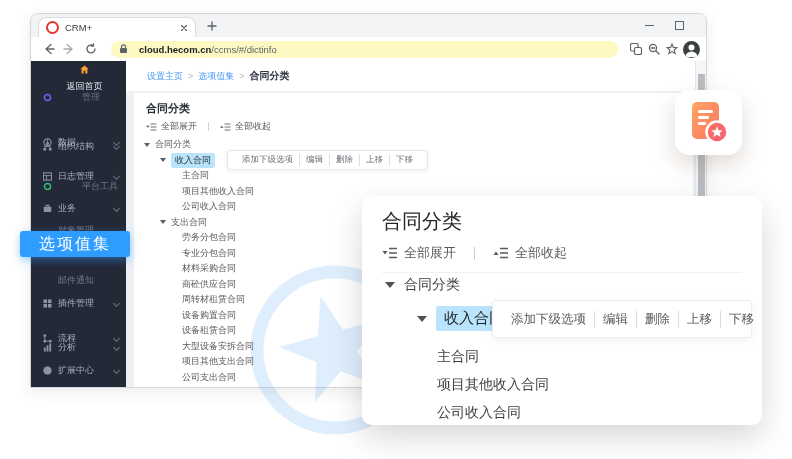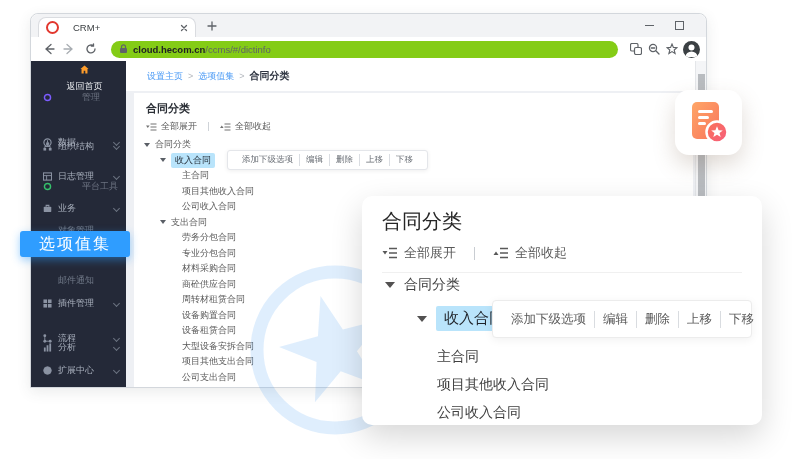--- a/index.html
+++ b/index.html
@@ -5,29 +5,29 @@
   html,body{margin:0;padding:0;}
   body{width:792px;height:459px;position:relative;background:#fff;overflow:hidden;
        font-family:"Liberation Sans","DejaVu Sans",sans-serif;}
   .abs{position:absolute;}
   
   #window{left:30px;top:13px;width:677px;height:375px;background:#fff;
     border:1px solid #d3d7dc;border-radius:8px 8px 0 0;box-sizing:border-box;
     box-shadow:0 4px 14px rgba(60,64,67,.10);}
   .tabstrip{position:absolute;left:0;top:0;right:0;height:23px;background:#f2f3f5;border-radius:8px 8px 0 0;}
   .tab{position:absolute;left:7px;top:3px;width:158px;height:20px;background:#fff;border:1px solid #dadce0;
-    border-bottom:none;border-radius:8px 8px 0 0;display:flex;align-items:center;padding:0 7px;gap:14px;box-sizing:border-box;}
+    border-bottom:none;border-radius:8px 8px 0 0;display:flex;align-items:center;padding:0 7px;gap:6px;box-sizing:border-box;}
   .tab-logo{width:9px;height:9px;border-radius:50%;border:2.5px solid #e2372e;background:#fff;flex:0 0 auto;}
   .tab-title{font-size:9.5px;color:#3c4043;flex:1;white-space:nowrap;overflow:hidden;}
   .ic-line{stroke:#5f6368;stroke-width:1.3;fill:none;stroke-linecap:round;}
   .win-min{position:absolute;right:52px;top:11px;width:9px;height:0;border-top:1.6px solid #5f6368;}
   .win-restore{position:absolute;right:22px;top:7px;width:7px;height:7px;border:1.3px solid #5f6368;}
   .addressbar{position:absolute;left:0;top:23px;right:0;height:24px;background:#fff;border-bottom:1px solid #e6e8ea;}
-  .urlpill{position:absolute;left:80px;right:88px;top:3.5px;height:17px;background:#84cc16;border-radius:9px;
-    display:flex;align-items:center;padding:0 8px;gap:5px;box-sizing:border-box;}
+  .urlpill{position:absolute;left:80px;right:88px;top:3.5px;height:17px;background:#fef9c3;border-radius:9px;
+    display:flex;align-items:center;padding:0 8px;gap:11px;box-sizing:border-box;}
   .url{font-size:9.5px;white-space:nowrap;}
   .url .domain{color:#202124;font-weight:700;}
   .url .path{color:#5f6368;}
   .avatar{position:absolute;right:6px;top:3.5px;width:17px;height:17px;border-radius:50%;background:#3b4043;overflow:hidden;}
   
   .content{position:absolute;left:0;top:47px;right:0;bottom:0;background:#eef0f4;}
   .sidebar{position:absolute;left:0;top:0;width:95px;bottom:0;background:#242938;}
   .srow{position:absolute;left:0;width:95px;height:18px;display:flex;align-items:center;gap:6px;
     padding-left:12px;box-sizing:border-box;font-size:9px;color:#a9b0bd;cursor:pointer;}
   .srow.dim{color:#6b7280;gap:30px;}

